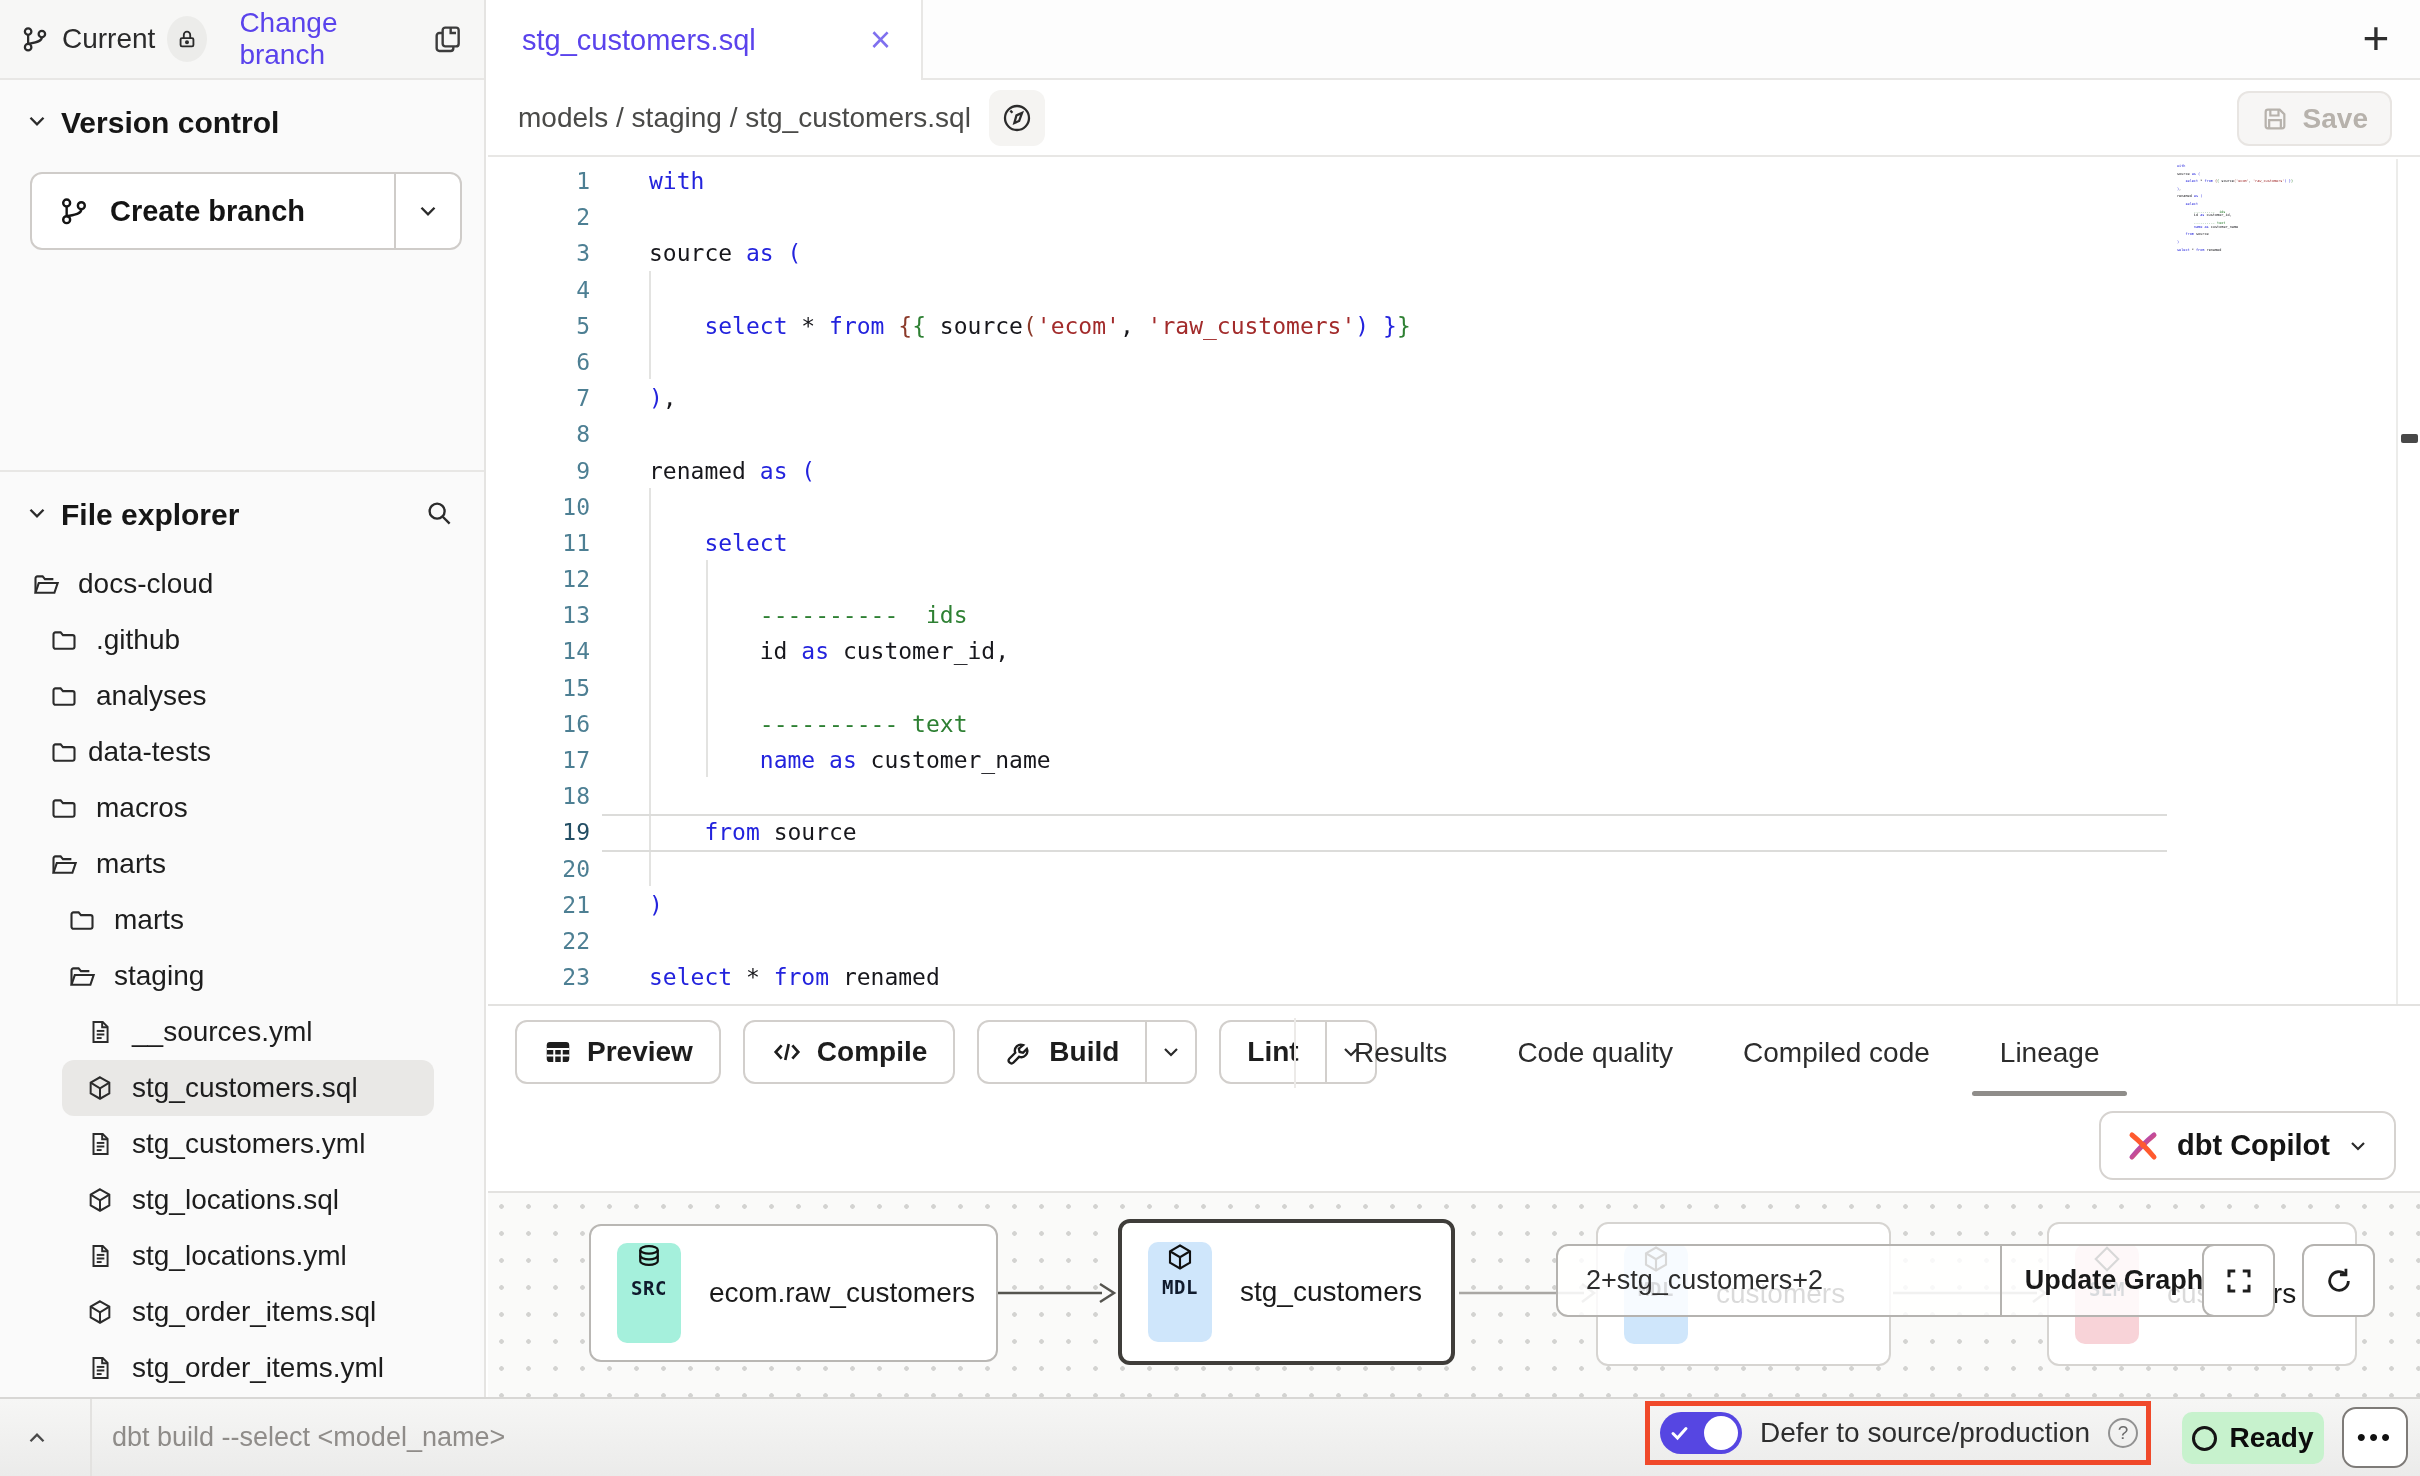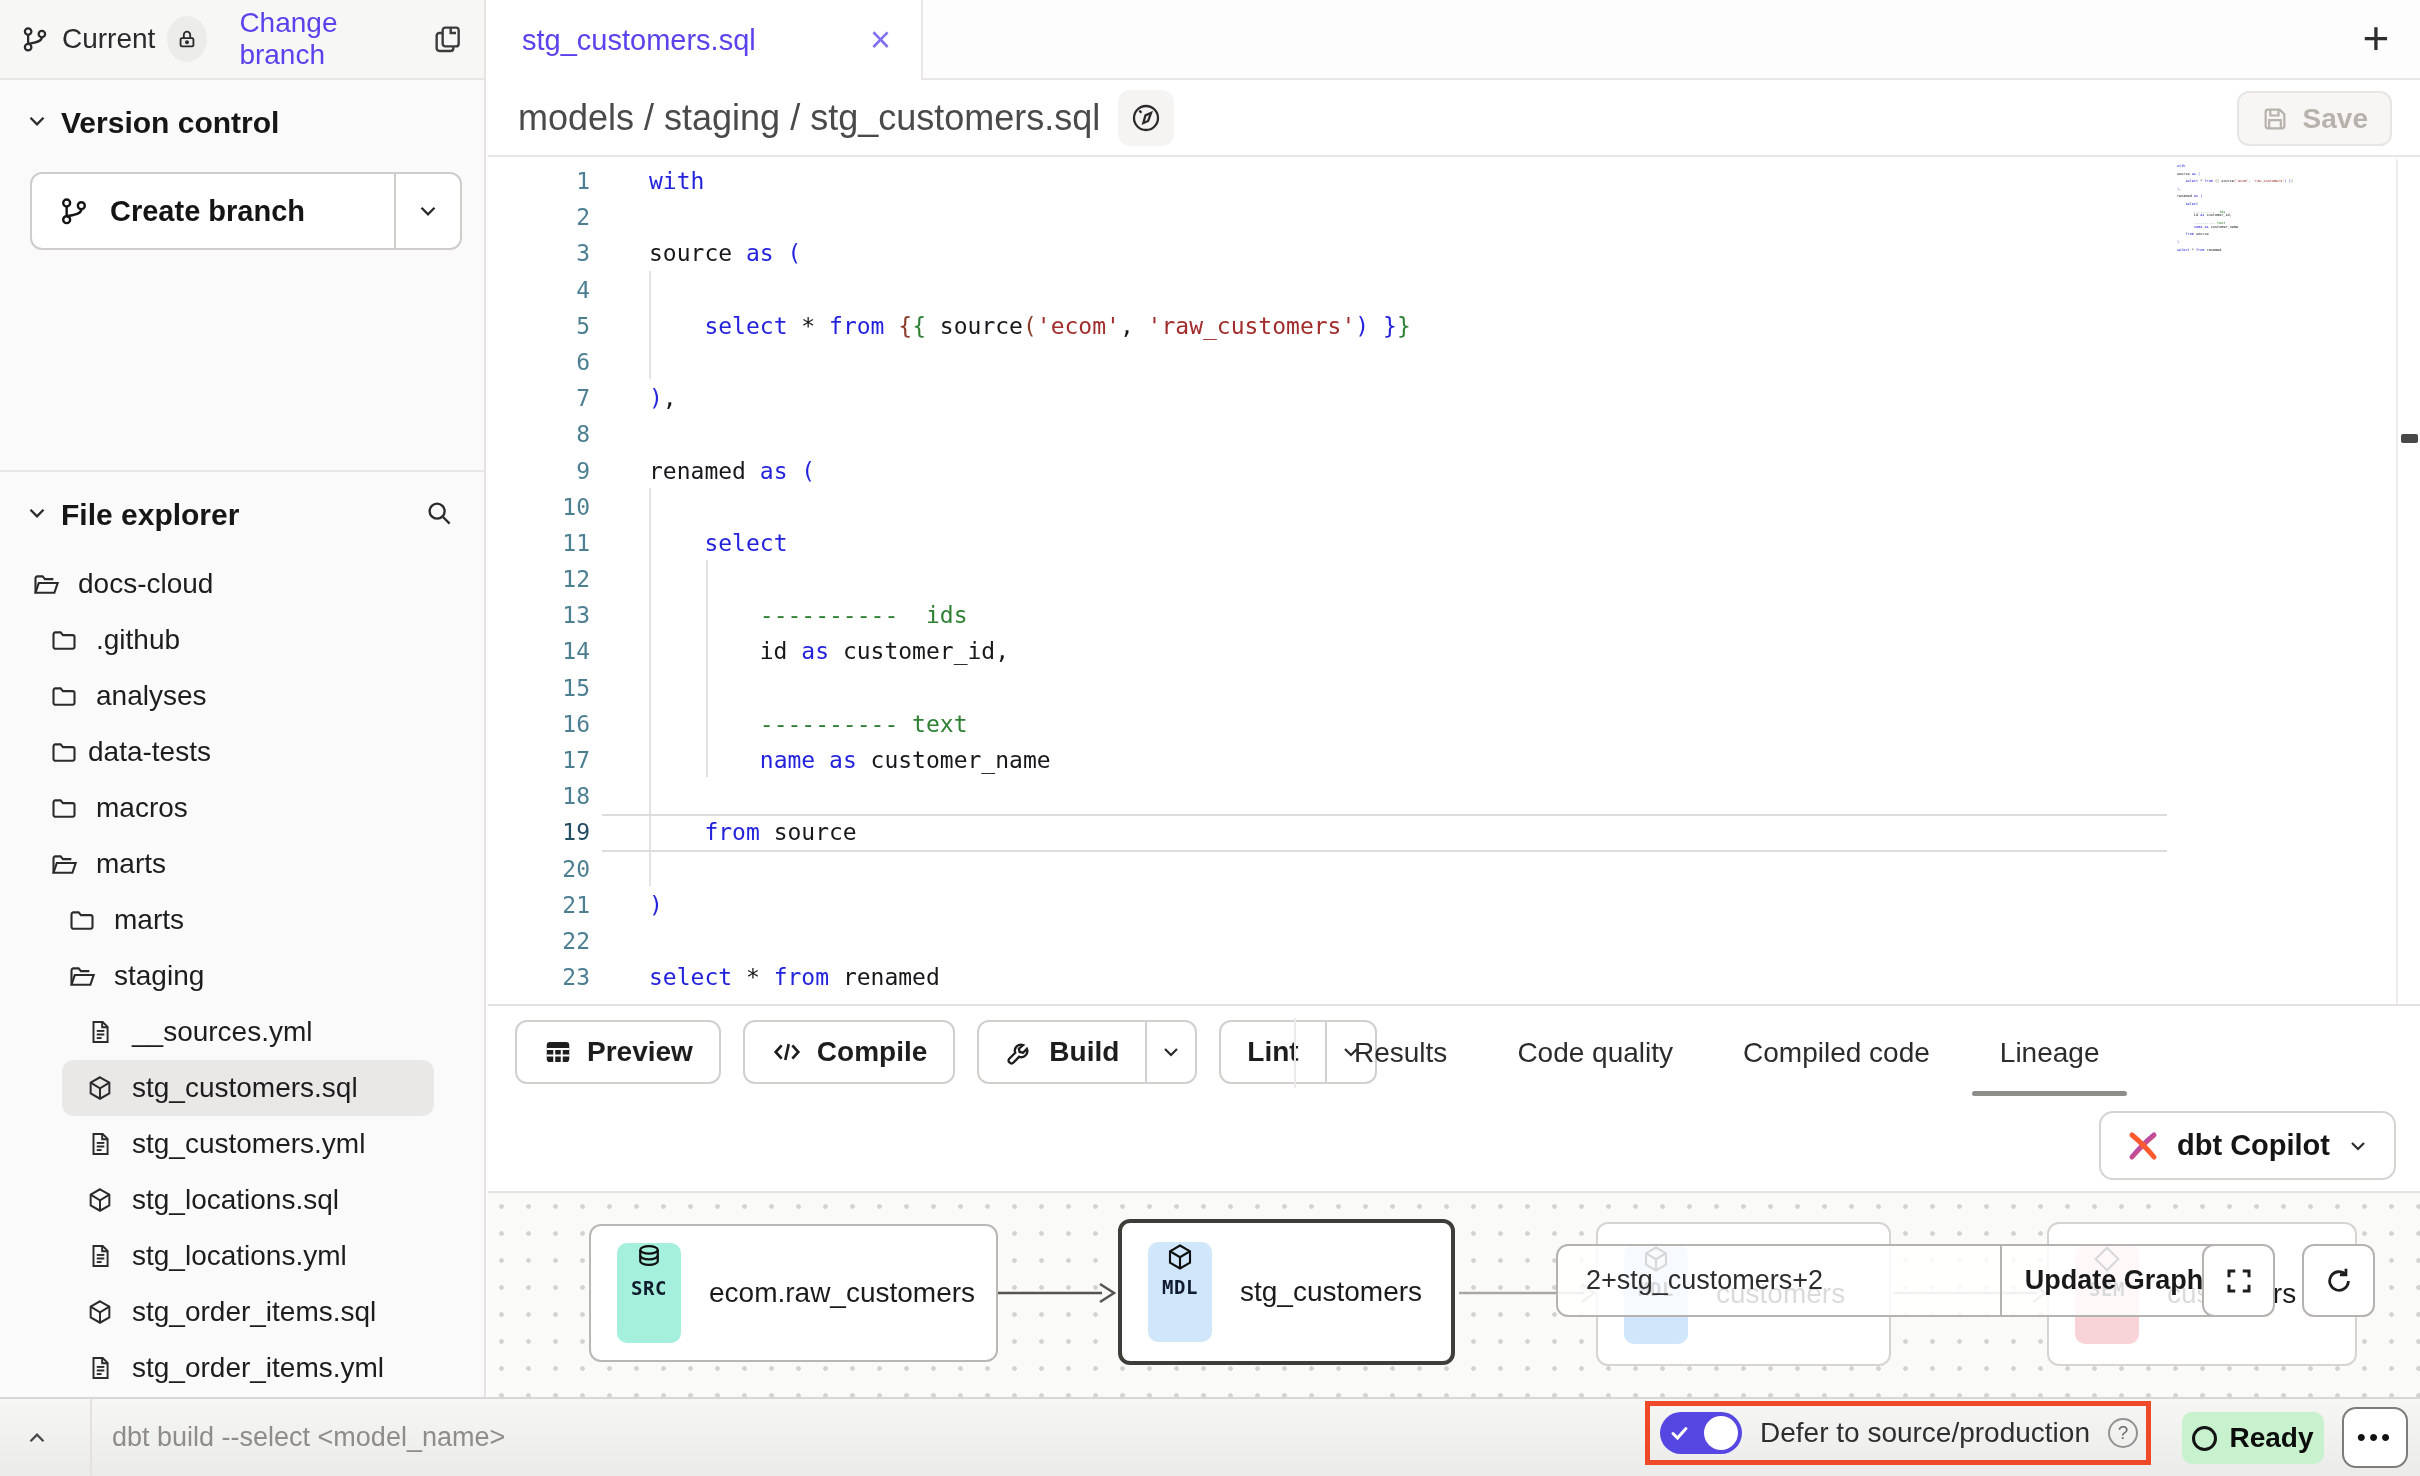--- a/index.html
+++ b/index.html
@@ -32,21 +32,21 @@
   
   .main { position:absolute; left:488px; top:0; width:1932px; height:1397px; background:#fff; }
   .tabbar { position:relative; height:80px; background:#fdfdfd; }
   .tabline { position:absolute; left:435px; right:0; bottom:0; height:2px; background:#e8e7e5; }
   .tab { position:absolute; left:0; top:0; width:435px; height:80px; background:#fff; border-right:2px solid #e8e7e5; display:flex; align-items:center; padding:0 30px 0 34px; }
   .tab .tlabel2 { font-size:29px; color:var(--accent); }
   .tab .close { margin-left:auto; font-size:36px; color:#7f70ef; line-height:1; }
   .newtab { position:absolute; right:18px; top:12px; width:52px; height:52px; display:flex; align-items:center; justify-content:center; font-size:46px; font-weight:300; color:#2e2e2e; }
 
   .crumbbar { position:relative; height:77px; border-bottom:2px solid #e8e7e5; display:flex; align-items:center; background:#fff; }
-  .crumb { font-size:36px; color:#4a4a48; margin-left:30px; }
+  .crumb { font-size:28px; color:#4a4a48; margin-left:30px; }
   .compass-chip { margin-left:18px; width:56px; height:56px; border-radius:12px; background:#f5f4f2; display:flex; align-items:center; justify-content:center; }
   .savebtn { position:absolute; right:28px; top:11px; height:55px; padding:0 22px; background:#f7f6f5; border:2px solid #e8e5e2; border-radius:12px; display:flex; align-items:center; gap:14px; font-size:28px; font-weight:600; color:#b7b2ac; }
 
   
   .editor { position:absolute; left:0; top:159px; width:1932px; height:845px; background:#fff; overflow:hidden; }
   #gutter { position:absolute; left:0; top:4px; width:126px; }
   .ln { height:36.2px; line-height:36.2px; text-align:right; padding-right:24px; font-family:"DejaVu Sans Mono", monospace; font-size:23px; color:var(--linenum); }
   .ln.active { color:#224d63; }
   #code { position:absolute; left:161px; top:4px; }
   .cl { height:36.2px; line-height:36.2px; font-family:"DejaVu Sans Mono", monospace; font-size:23px; white-space:pre; color:var(--plain); }

